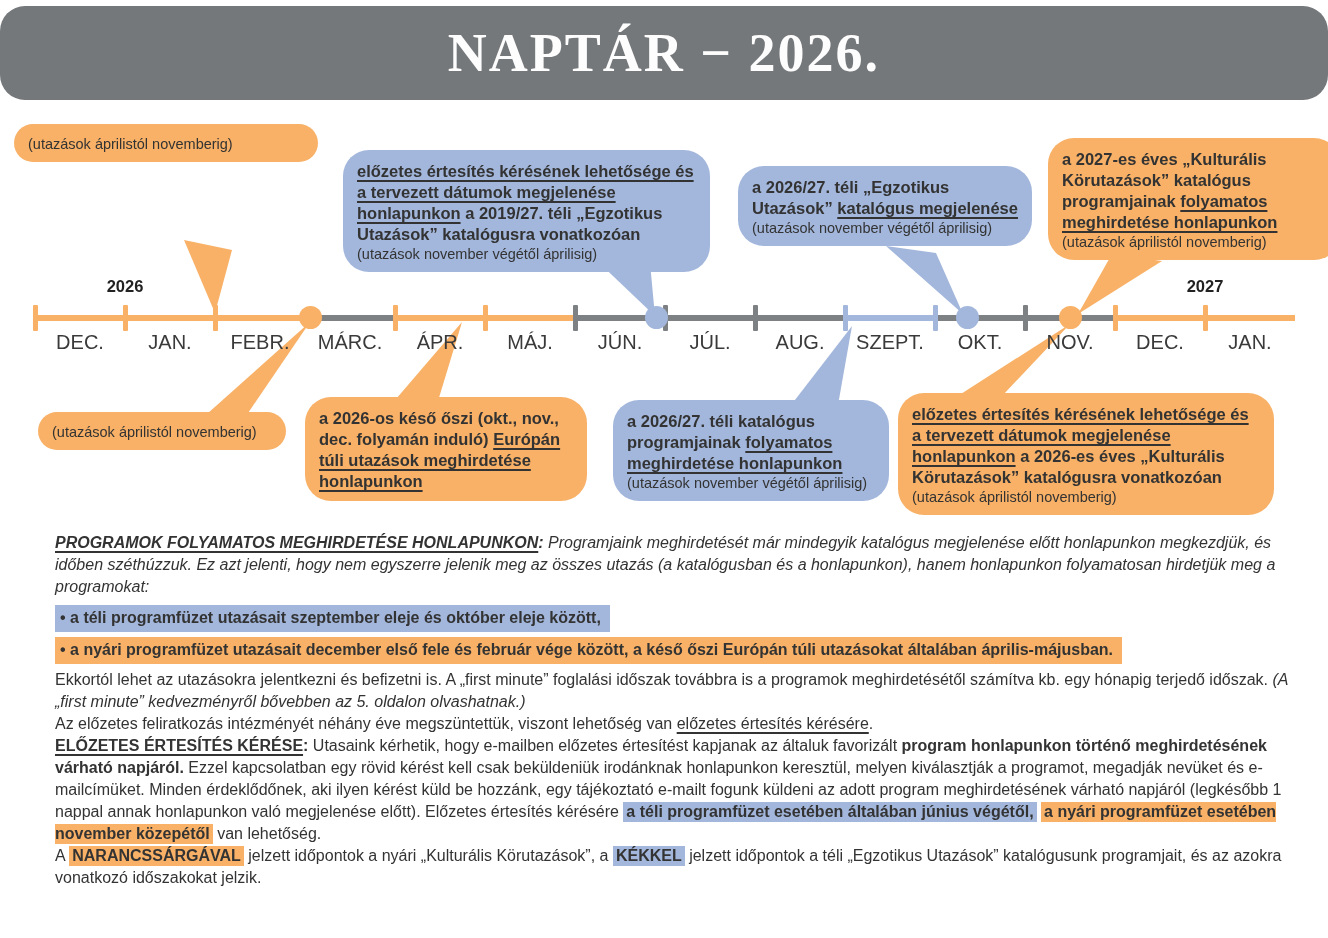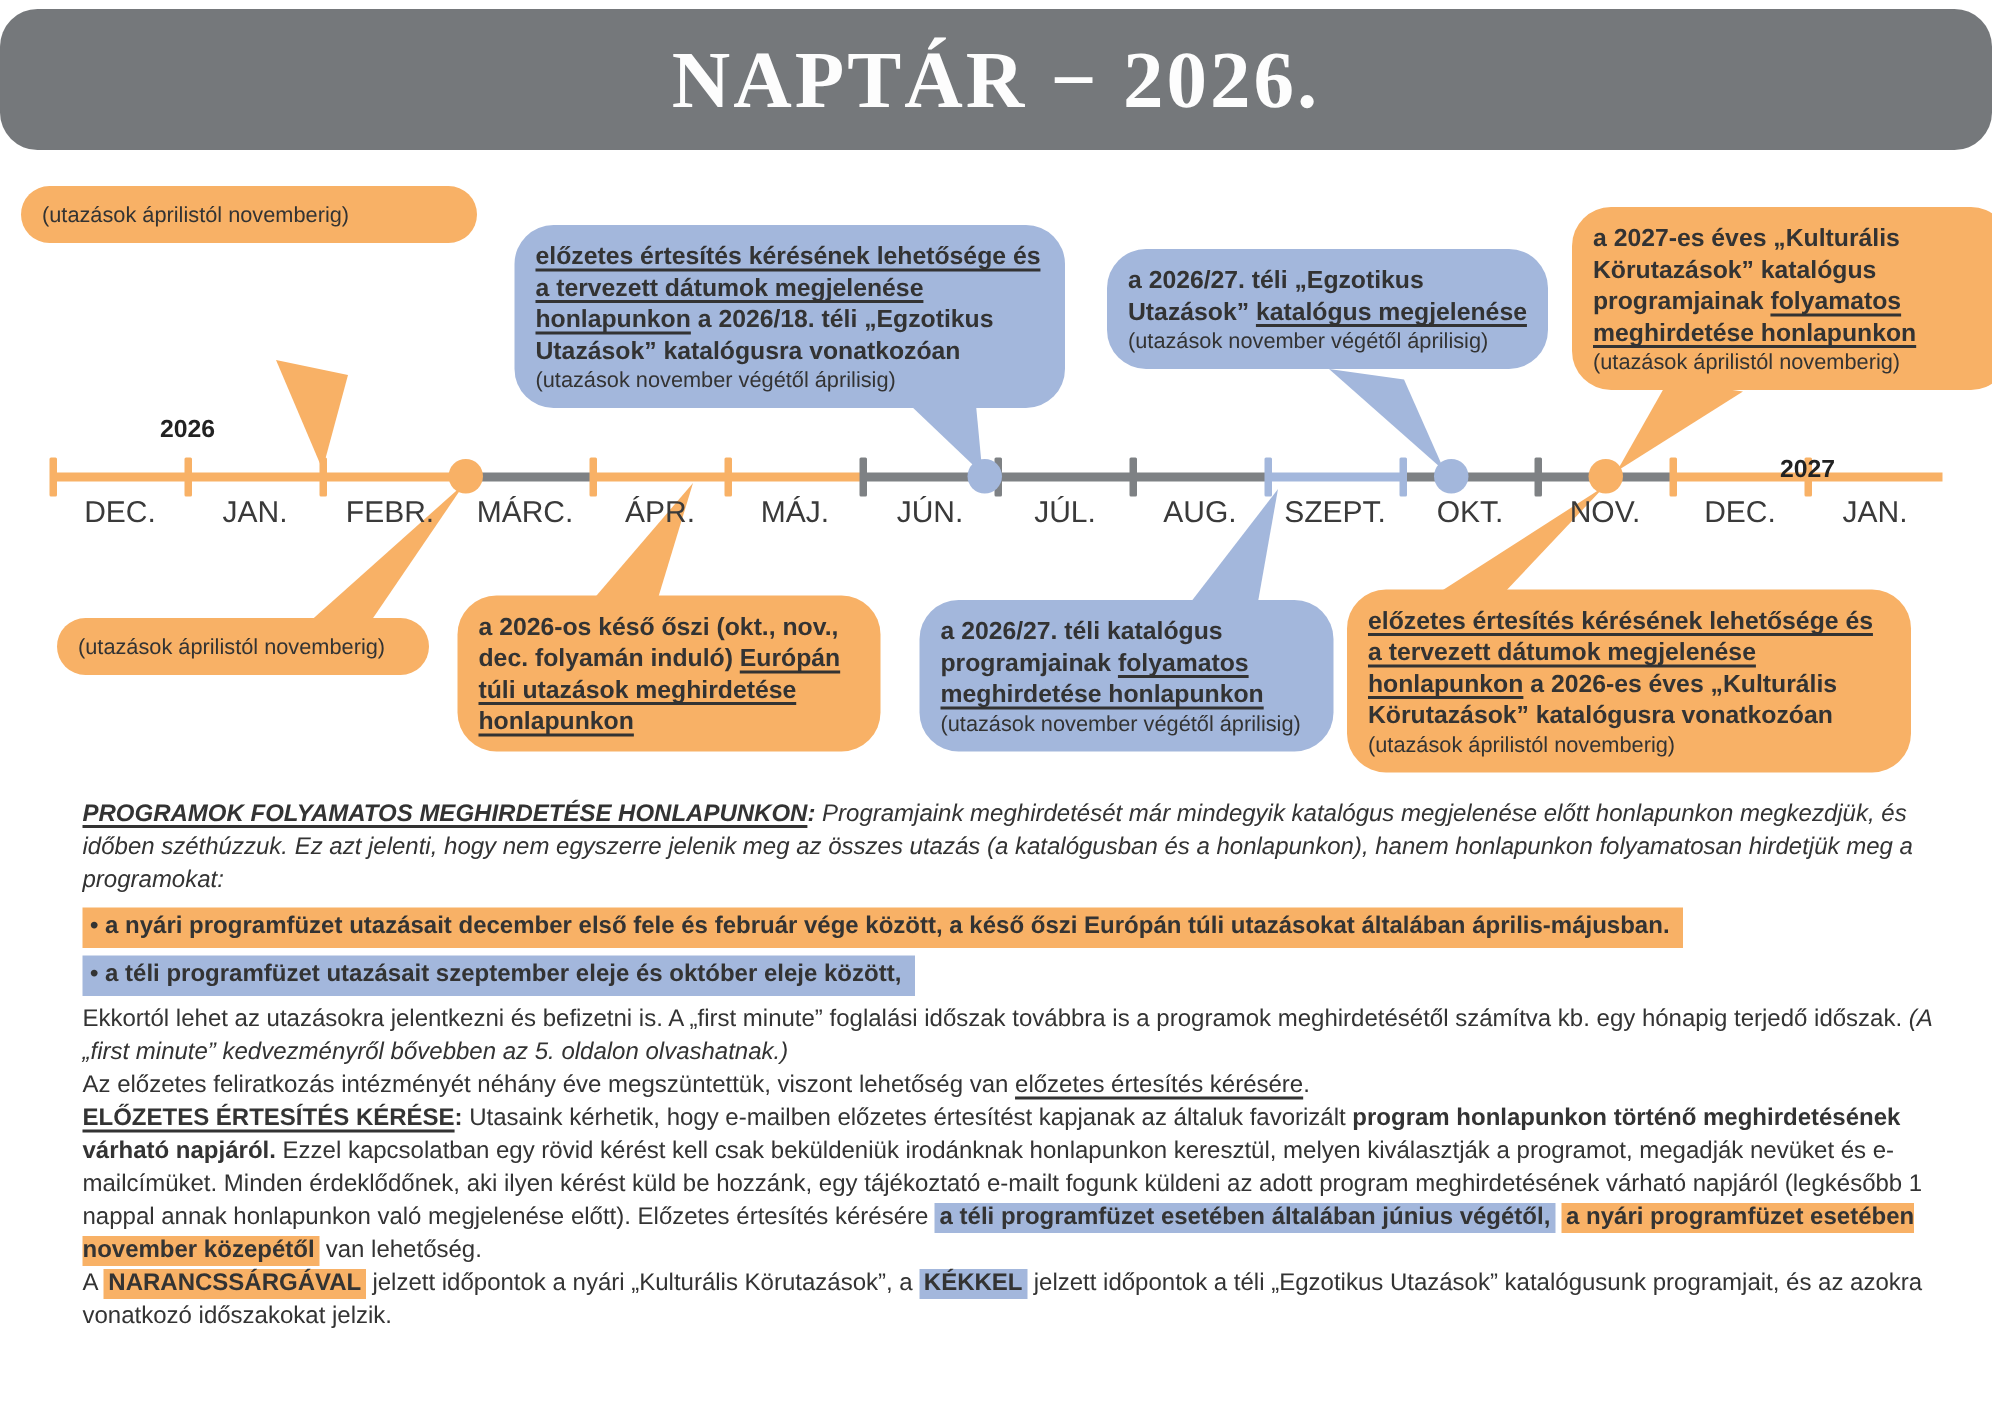--- a/index.html
+++ b/index.html
@@ -107,29 +107,29 @@
         <div class="tl-tick" style="left: 808px; background: rgb(163, 183, 220);"></div>
         <div class="tl-tick" style="left: 898px; background: rgb(163, 183, 220);"></div>
         <div class="tl-tick" style="left: 988px; background: rgb(126, 129, 132);"></div>
         <div class="tl-tick" style="left: 1078px; background: rgb(248, 177, 102);"></div>
         <div class="tl-tick" style="left: 1168px; background: rgb(248, 177, 102);"></div>
         <div class="tl-dot" style="left: 263.5px; background: rgb(248, 177, 102);"></div>
         <div class="tl-dot" style="left: 610px; background: rgb(163, 183, 220);"></div>
         <div class="tl-dot" style="left: 920.5px; background: rgb(163, 183, 220);"></div>
         <div class="tl-dot" style="left: 1024px; background: rgb(248, 177, 102);"></div>
         <div class="tl-year" style="left: 45px;">2026</div>
-        <div class="tl-year" style="left: 1125px; margin-top: 27px;">2027</div>
+        <div class="tl-year" style="left: 1125px;">2027</div>
       </div>
 
     <div class="bubble orange" style="left:14px;top:24px;width:304px;">
       <p class="bnote">(utazások áprilistól novemberig)</p>
     </div>
 
     <div class="bubble blue" style="left:343px;top:50px;width:367px;">
-      <p class="btxt"><span class="u">előzetes értesítés kérésének lehetősége és a tervezett dátumok megjelenése honlapunkon</span><span> a 2026/18. téli „Egzotikus Utazások” katalógusra vonatkozóan</span></p>
+      <p class="btxt"><span class="u">előzetes értesítés kérésének lehetősége és a tervezett dátumok megjelenése honlapunkon</span><span> a 2019/27. téli „Egzotikus Utazások” katalógusra vonatkozóan</span></p>
       <p class="bnote">(utazások november végétől áprilisig)</p>
     </div>
 
     <div class="bubble blue" style="left:738px;top:66px;width:294px;">
       <p class="btxt"><span>a 2026/27. téli „Egzotikus Utazások” </span><span class="u">katalógus megjelenése</span></p>
       <p class="bnote">(utazások november végétől áprilisig)</p>
     </div>
 
     <div class="bubble orange" style="left:1048px;top:38px;width:292px;">
       <p class="btxt"><span>a 2027-es éves „Kulturális Körutazások” katalógus programjainak </span><span class="u">folyamatos meghirdetése honlapunkon</span></p>
@@ -154,22 +154,22 @@
       <p class="bnote">(utazások áprilistól novemberig)</p>
     </div>
 
   </section>
 
   <section class="info">
 
     <p class="p1"><span class="lead">PROGRAMOK FOLYAMATOS MEGHIRDETÉSE HONLAPUNKON</span><span class="b">:</span><span> Programjaink meghirdetését már mindegyik katalógus megjelenése előtt honlapunkon megkezdjük, és időben széthúzzuk. Ez azt jelenti, hogy nem egyszerre jelenik meg az összes utazás (a katalógusban és a honlapunkon), hanem honlapunkon folyamatosan hirdetjük meg a programokat:</span></p>
 
     <div class="bullets">
+      <div class="bullet"><span class="hl-blue">• a téli programfüzet utazásait szeptember eleje és október eleje között,</span></div>
       <div class="bullet"><span class="hl-orange">• a nyári programfüzet utazásait december első fele és február vége között, a késő őszi Európán túli utazásokat általában április-májusban.</span></div>
-      <div class="bullet"><span class="hl-blue">• a téli programfüzet utazásait szeptember eleje és október eleje között,</span></div>
     </div>
 
     <p class="p2"><span>Ekkortól lehet az utazásokra jelentkezni és befizetni is. A „first minute” foglalási időszak továbbra is a programok meghirdetésétől számítva kb. egy hónapig terjedő időszak. </span><span class="i">(A „first minute” kedvezményről bővebben az 5. oldalon olvashatnak.)</span><br><span>Az előzetes feliratkozás intézményét néhány éve megszüntettük, viszont lehetőség van </span><span class="u">előzetes értesítés kérésére</span><span>.</span></p>
 
     <p class="p3"><span class="lead">ELŐZETES ÉRTESÍTÉS KÉRÉSE</span><span class="b">:</span><span> Utasaink kérhetik, hogy e-mailben előzetes értesítést kapjanak az általuk favorizált </span><span class="b">program honlapunkon történő meghirdetésének várható napjáról.</span><span> Ezzel kapcsolatban egy rövid kérést kell csak beküldeniük irodánknak honlapunkon keresztül, melyen kiválasztják a programot, megadják nevüket és e-mailcímüket. Minden érdeklődőnek, aki ilyen kérést küld be hozzánk, egy tájékoztató e-mailt fogunk küldeni az adott program meghirdetésének várható napjáról (legkésőbb 1 nappal annak honlapunkon való megjelenése előtt). Előzetes értesítés kérésére </span><span class="hl-blue">a téli programfüzet esetében általában június végétől,</span><span> </span><span class="hl-orange">a nyári programfüzet esetében november közepétől</span><span> van lehetőség.</span></p>
 
     <p class="p4"><span>A </span><span class="hl-orange">NARANCSSÁRGÁVAL</span><span> jelzett időpontok a nyári „Kulturális Körutazások”, a </span><span class="hl-blue">KÉKKEL</span><span> jelzett időpontok a téli „Egzotikus Utazások” katalógusunk programjait, és az azokra vonatkozó időszakokat jelzik.</span></p>
 
   </section>
 

